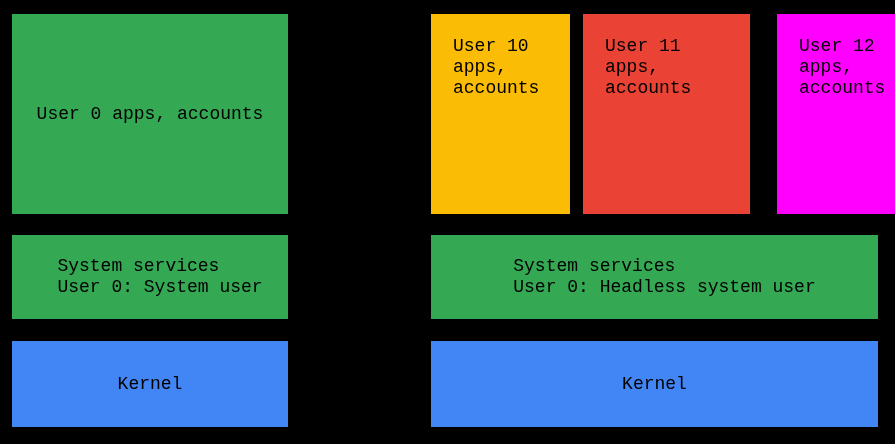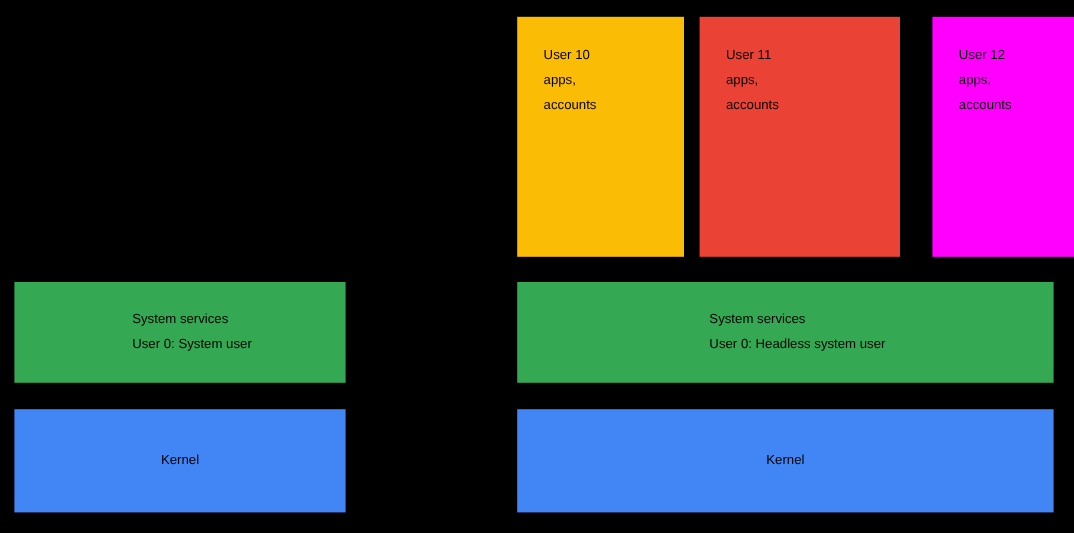--- a/index.html
+++ b/index.html
@@ -12,24 +12,25 @@
     width: 895px;
     height: 444px;
     background: #000000;
     overflow: hidden;
     font-family: "Liberation Sans", sans-serif;
   }
   .box {
     position: absolute;
     box-sizing: border-box;
     color: #000000;
-    font-size: 11px;
+    font-size: 18px;
     line-height: 21px;
     white-space: pre-line;
     display: flex;
+    font-family: Liberation Mono, monospace;
   }
   
   .box.center {
     align-items: center;
     justify-content: center;
     text-align: center;
   }
   .box.topleft {
     align-items: flex-start;
     justify-content: flex-start;
@@ -46,20 +47,23 @@
   }
   .txt {
     display: block;
   }
 </style>
 </head>
 <body>
 
 <div id="canvas">
 
+  <div class="box center" style="left:12px; top:14px; width:276px; height:200px; background:#34a853;">
+    <span class="txt">User 0 apps, accounts</span>
+  </div>
 
   <div class="box center-block" style="left:12px; top:235px; width:276px; height:84px; background:#34a853;">
     <span class="txt">System services
 User 0: System user</span>
   </div>
 
   <div class="box center" style="left:12px; top:341px; width:276px; height:86px; background:#4285f4;">
     <span class="txt">Kernel</span>
   </div>
 

